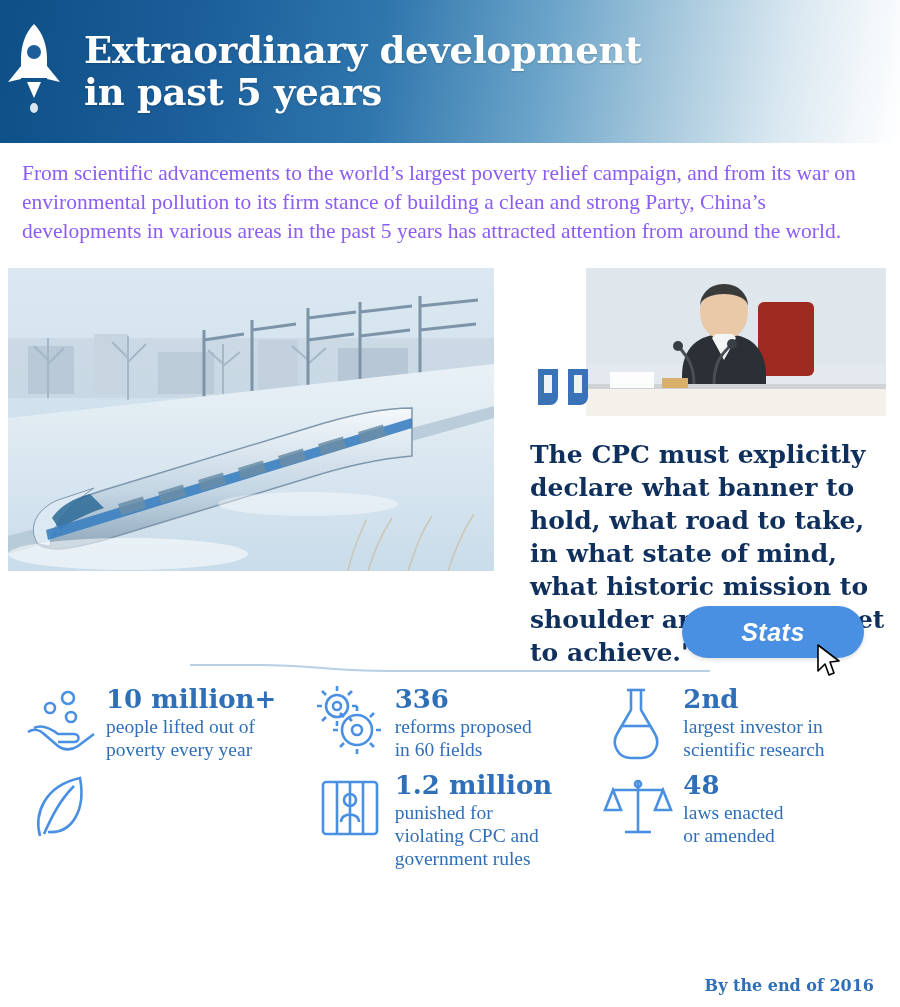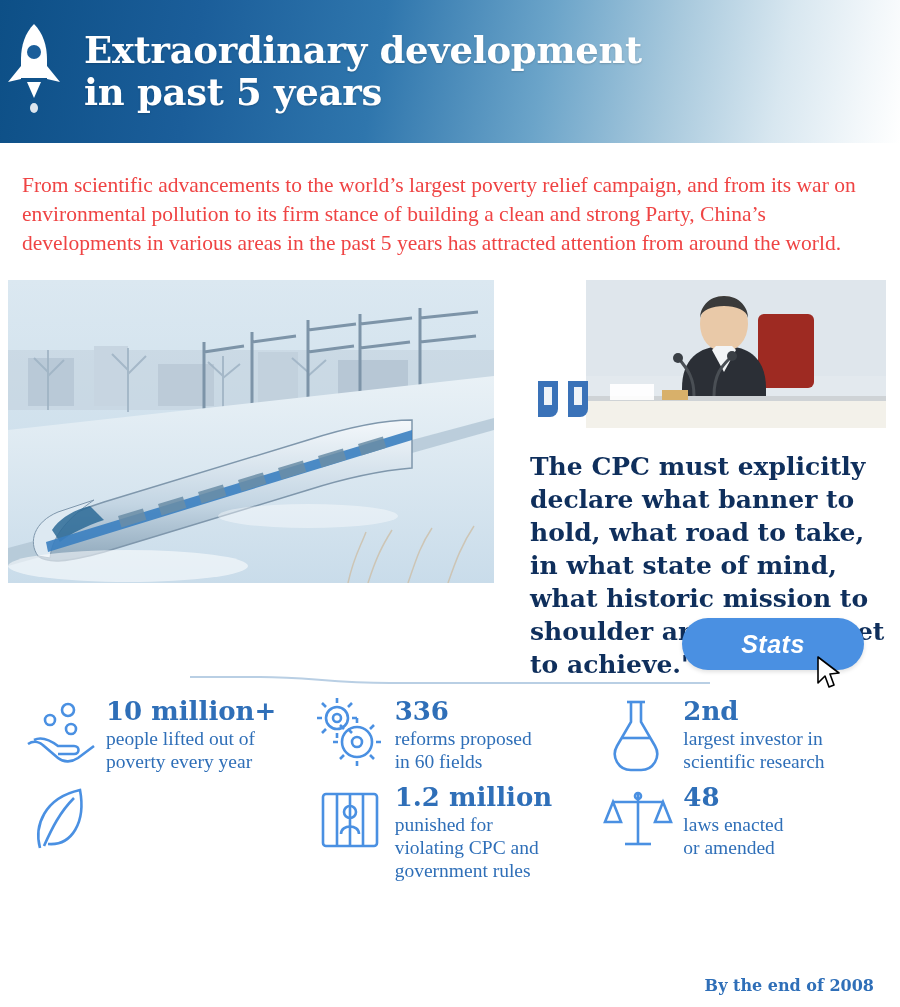--- a/index.html
+++ b/index.html
@@ -43,24 +43,24 @@
     font-weight: bold;
     font-size: 37px;
     line-height: 1.12;
     letter-spacing: -0.3px;
     text-shadow: 0 1px 2px rgba(0,0,0,0.18);
   }
   .header-title .line2 { display: block; }
 
   
   .intro {
-    margin: 28px 22px 0 22px;
+    margin: 16px 22px 0 22px;
     font-size: 21.5px;
     line-height: 1.35;
-    color: #ef4444;
+    color: #8b5cf6;
     font-family: "Liberation Serif", serif;
   }
 
   
   .media-row {
     position: relative;
     margin-top: 22px;
     height: 330px;
   }
   .train-photo {
@@ -459,13 +459,13 @@
     </div>
     <div class="stat-text">
       <div class="stat-value">48</div>
       <div class="stat-desc">laws enacted</div>
       <div class="stat-desc">or amended</div>
     </div>
   </div>
 
 </div>
 
-<div class="footer-note">By the end of 2008</div>
+<div class="footer-note">By the end of 2016</div>
 
 </body></html>

